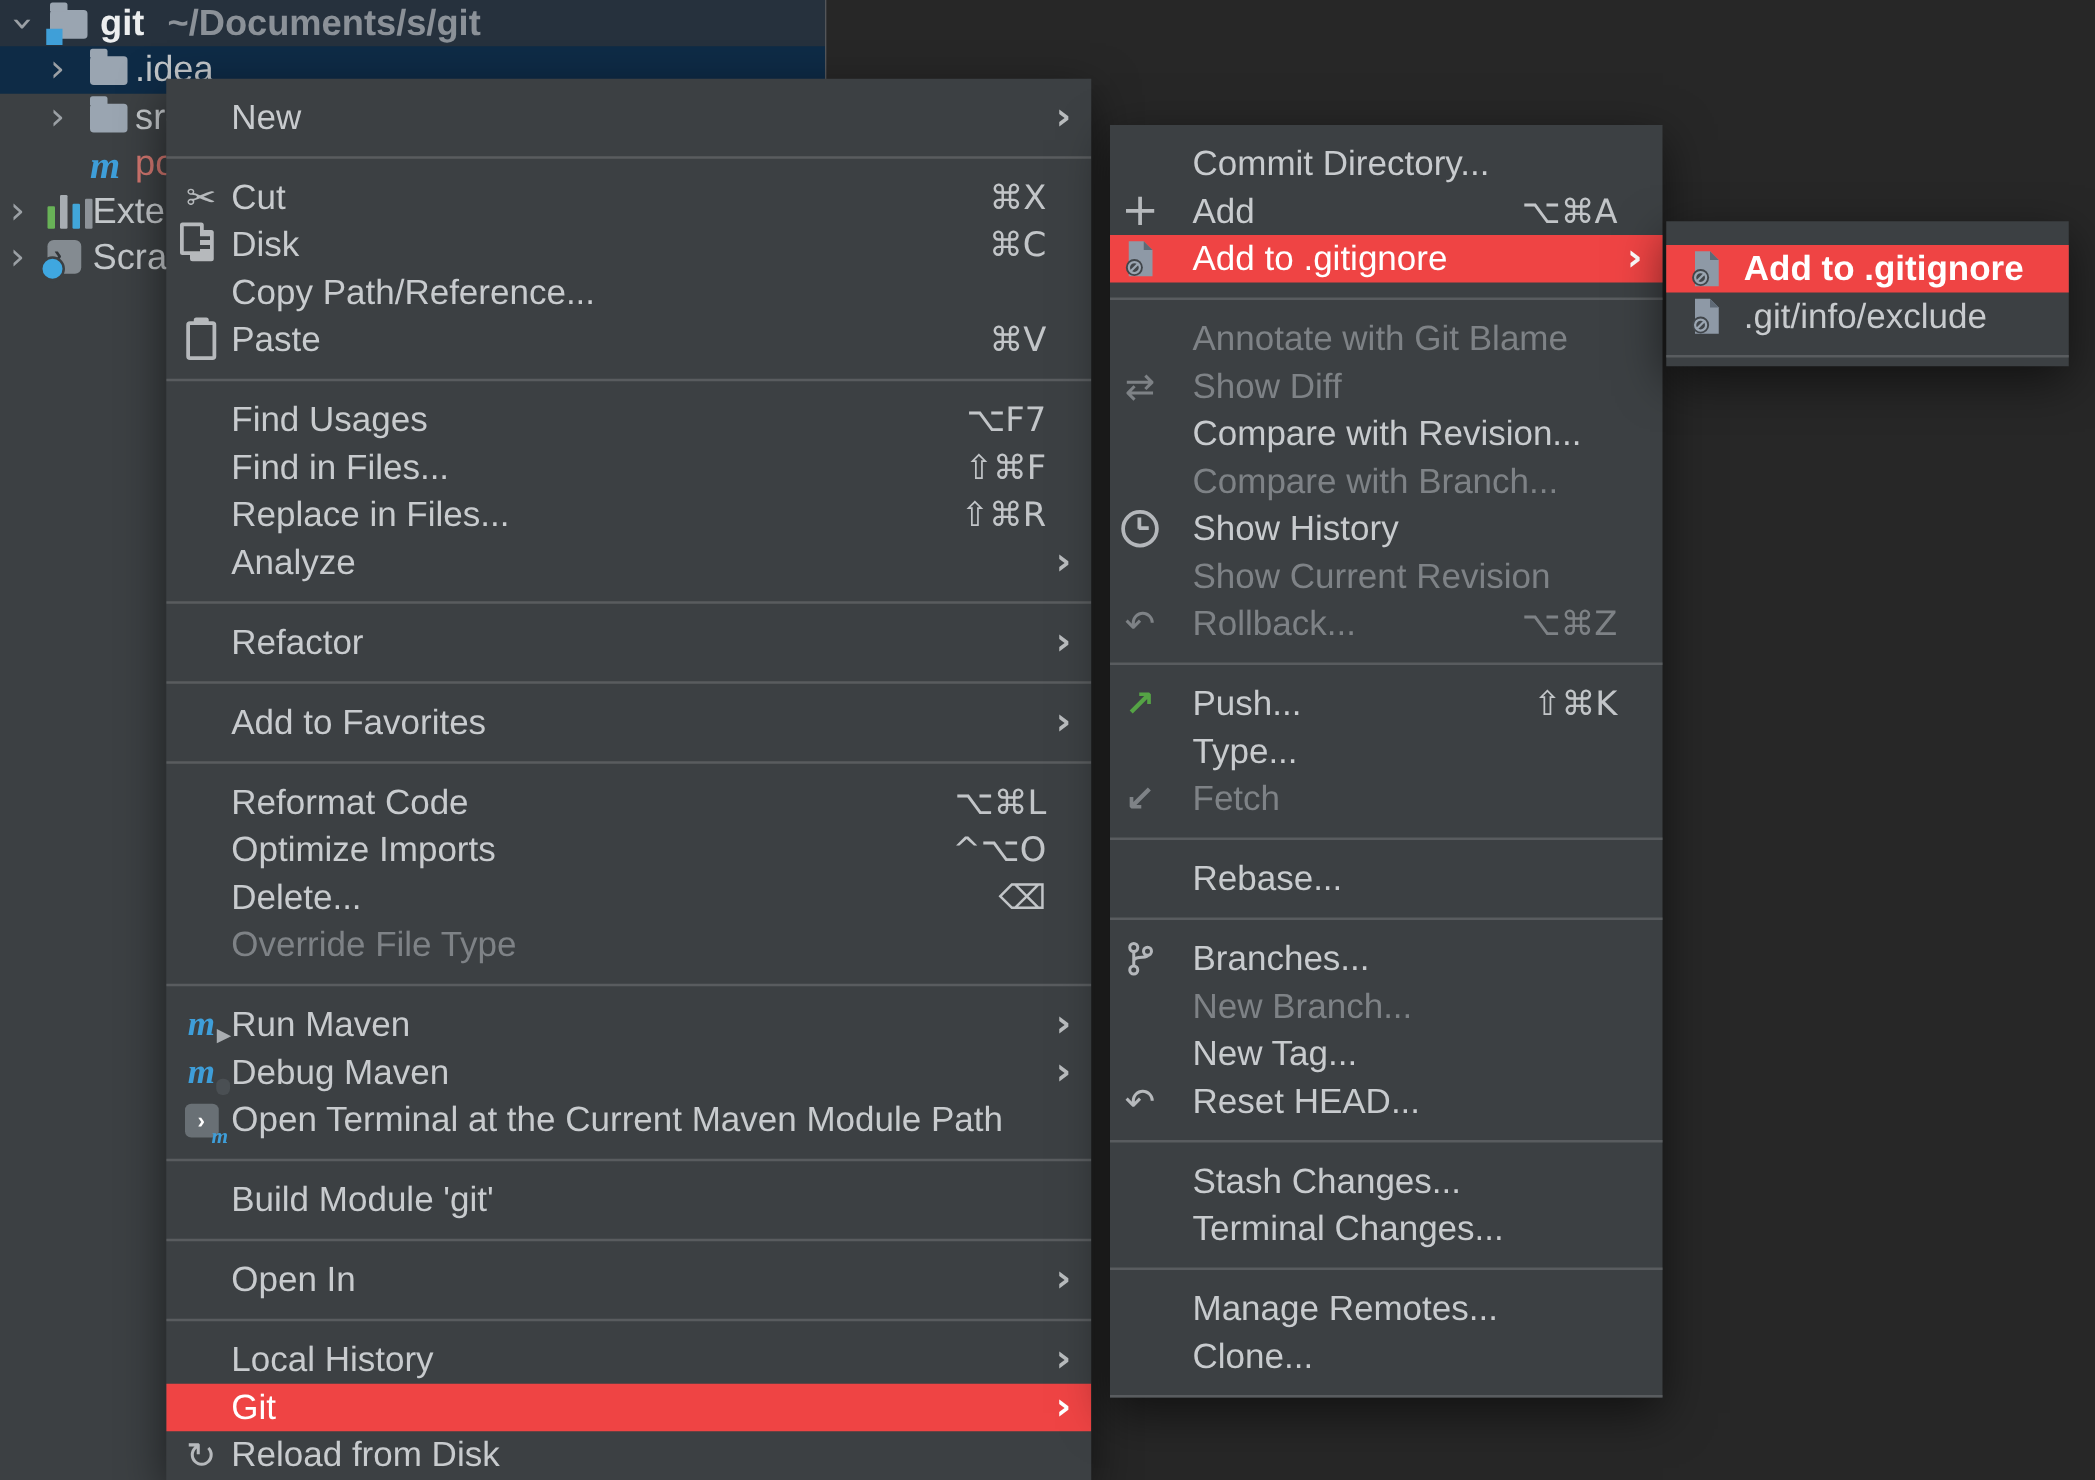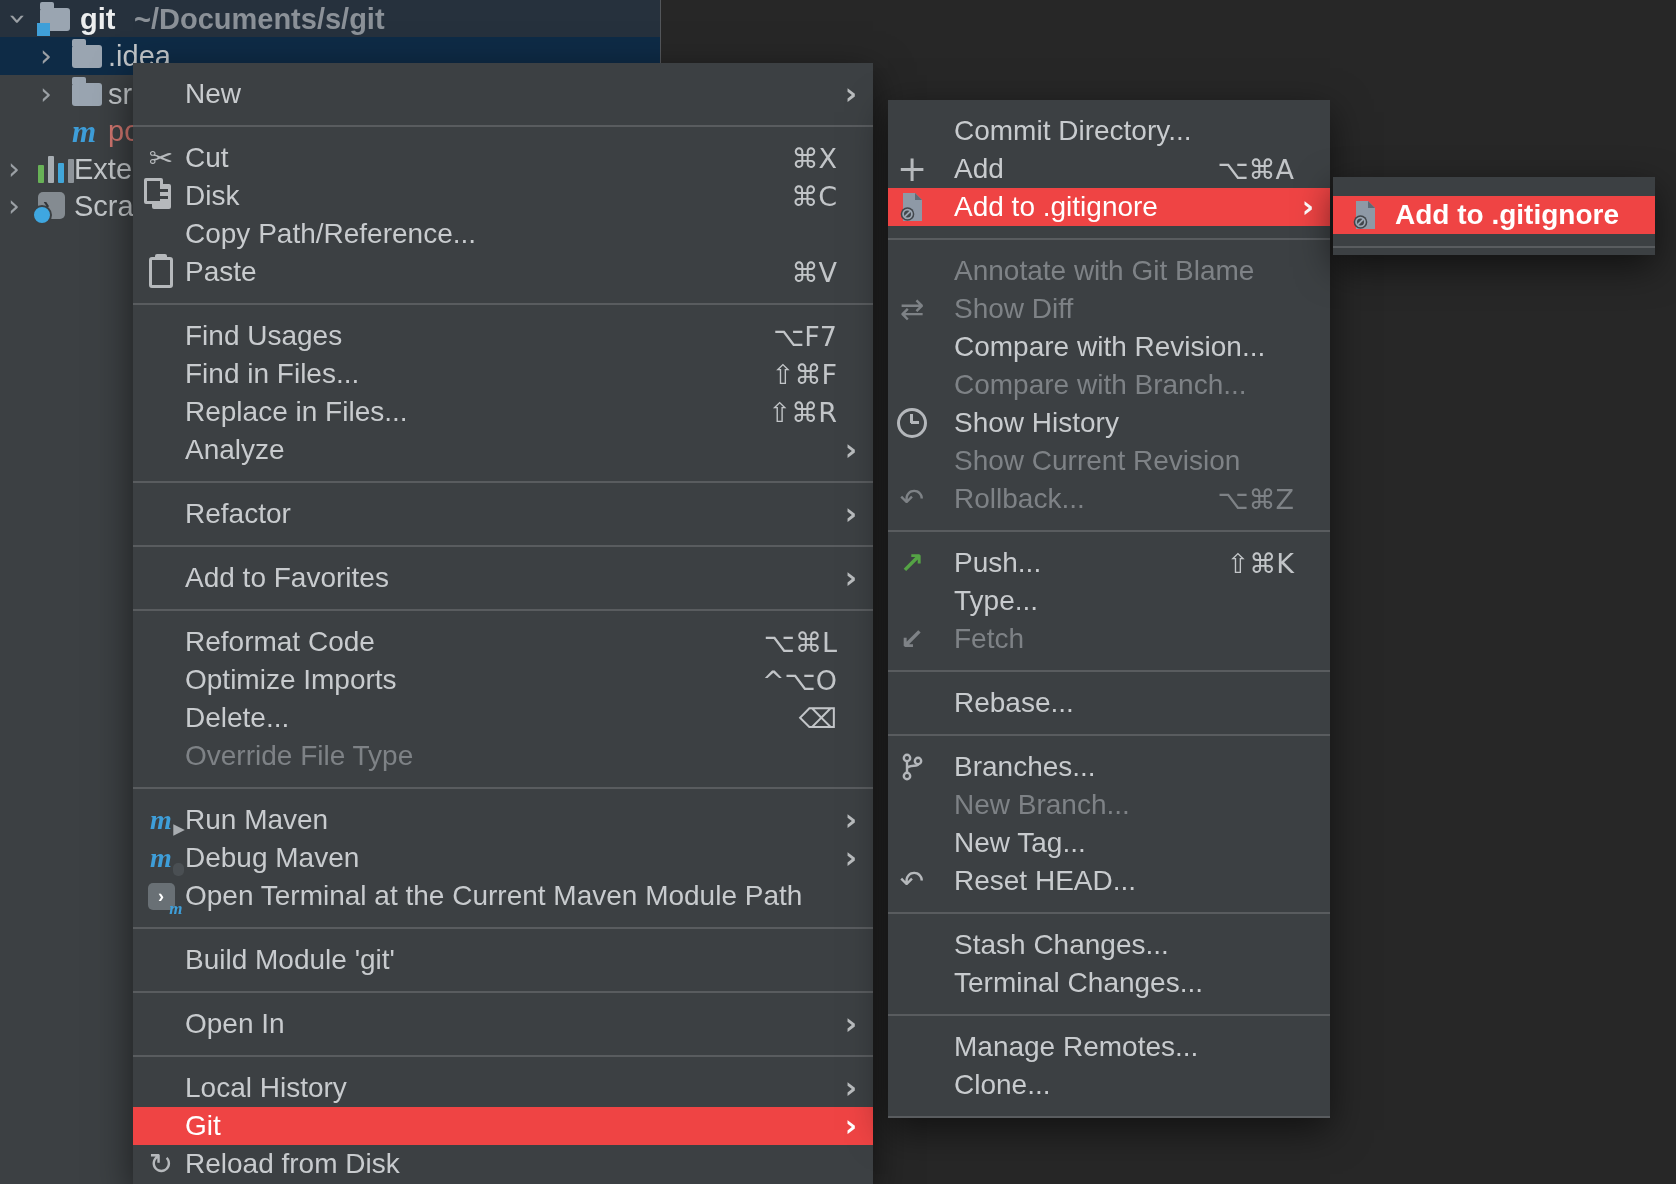--- a/index.html
+++ b/index.html
@@ -396,15 +396,27 @@
           <svg width="26" height="30" viewBox="0 0 26 30">
             <path d="M4 1 h12 l7 7 v21 h-19 z" fill="#8e99a6"></path>
             <path d="M16 1 l7 7 h-7 z" fill="#5f6a76"></path>
             <circle cx="8.5" cy="22" r="6.8" fill="#41464b"></circle>
             <circle cx="8.5" cy="22" r="4.4" fill="none" stroke="#9aa5b1" stroke-width="1.8"></circle>
             <line x1="5.3" y1="25.2" x2="11.7" y2="18.8" stroke="#9aa5b1" stroke-width="1.8"></line>
           </svg>
         </span>
         <span class="m-label">Add to .gitignore</span>
       </div>
+      <div class="mrow">
+        <span class="mi-icon">
+          <svg width="26" height="30" viewBox="0 0 26 30">
+            <path d="M4 1 h12 l7 7 v21 h-19 z" fill="#8e99a6"></path>
+            <path d="M16 1 l7 7 h-7 z" fill="#5f6a76"></path>
+            <circle cx="8.5" cy="22" r="6.8" fill="#41464b"></circle>
+            <circle cx="8.5" cy="22" r="4.4" fill="none" stroke="#9aa5b1" stroke-width="1.8"></circle>
+            <line x1="5.3" y1="25.2" x2="11.7" y2="18.8" stroke="#9aa5b1" stroke-width="1.8"></line>
+          </svg>
+        </span>
+        <span class="m-label">.git/info/exclude</span>
+      </div>
     </div>
     <div class="msep"></div>
   </div>
 
 </body></html>

